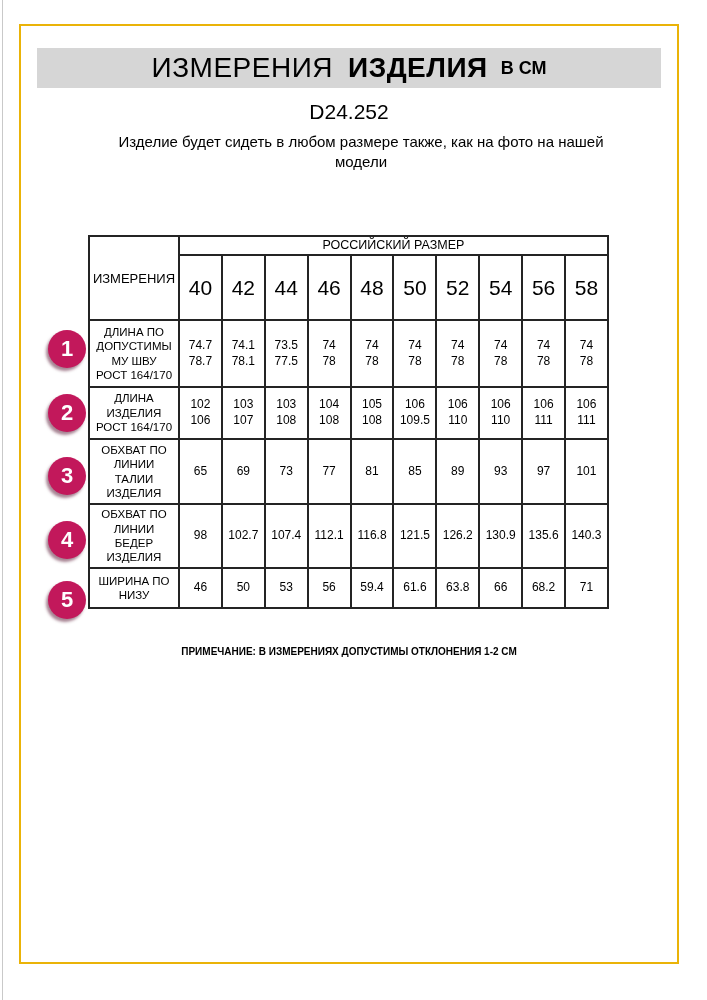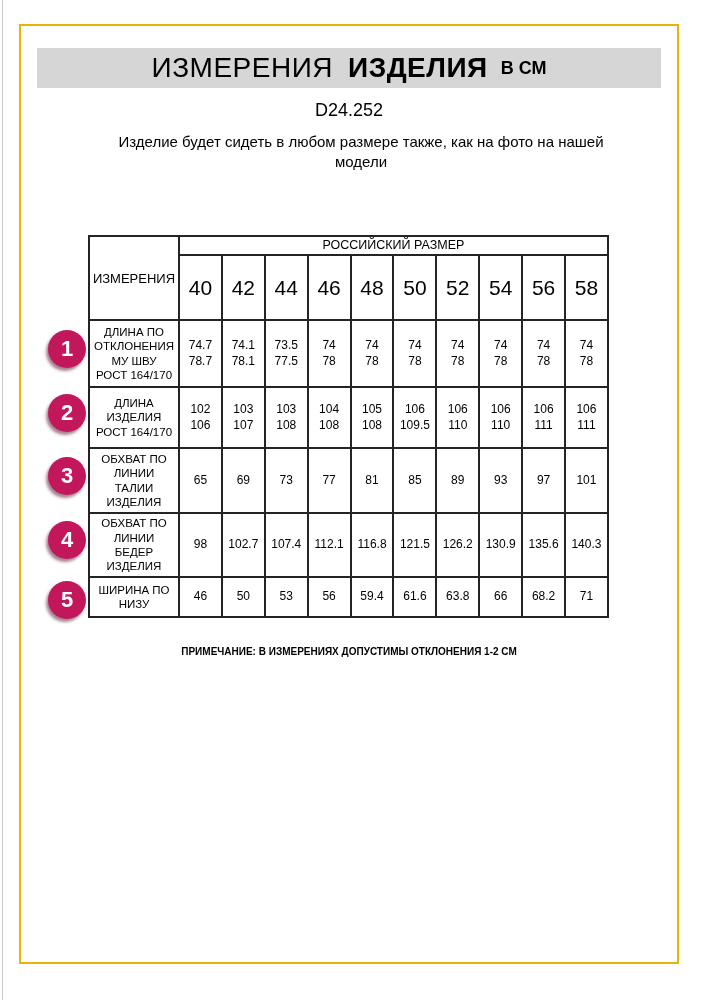--- a/index.html
+++ b/index.html
@@ -13,21 +13,21 @@
     border:2px solid #eab308;background:#fff;
   }
   .title-bar{
     position:absolute;left:16px;top:22px;width:624px;height:40px;
     background:var(--title-bar-bg,#d6d6d6);
     display:flex;align-items:center;justify-content:center;white-space:nowrap;
   }
   .title-main{font-size:28px;letter-spacing:.5px;}
   .title-bold{font-size:28px;font-weight:bold;margin-left:15px;letter-spacing:.5px;}
   .title-unit{font-size:18px;margin-left:13px;font-weight:bold;}
-  .article{position:absolute;left:0;top:74px;width:100%;text-align:center;font-size:18px;}
+  .article{position:absolute;left:0;top:74px;width:100%;text-align:center;font-size:21px;}
   .description{
     position:absolute;left:80px;top:106px;width:520px;text-align:center;
     font-size:15px;line-height:1.3;
   }
   table.size-table{
     position:absolute;left:67px;top:209px;width:519px;
     border-collapse:collapse;table-layout:fixed;
   }
   .size-table td,.size-table th{
     border:2px solid #242424;padding:0;text-align:center;vertical-align:middle;
@@ -95,21 +95,21 @@
           <th class="size-h">52</th>
           <th class="size-h">54</th>
           <th class="size-h">56</th>
           <th class="size-h">58</th>
         </tr>
       </thead>
     <tbody>
         <tr style="height: 67px; padding-left: 38px;">
           <td class="label-cell">
             <div>ДЛИНА ПО</div>
-            <div>ОТКЛОНЕНИЯ</div>
+            <div>ДОПУСТИМЫ</div>
             <div>МУ ШВУ</div>
             <div>РОСТ 164/170</div>
           </td>
           <td class="val-cell">
             <div>74.7</div>
             <div>78.7</div>
           </td>
           <td class="val-cell">
             <div>74.1</div>
             <div>78.1</div>
@@ -140,21 +140,21 @@
           </td>
           <td class="val-cell">
             <div>74</div>
             <div>78</div>
           </td>
           <td class="val-cell">
             <div>74</div>
             <div>78</div>
           </td>
         </tr>
-        <tr style="height: 61px;">
+        <tr style="height: 52px;">
           <td class="label-cell">
             <div>ДЛИНА</div>
             <div>ИЗДЕЛИЯ</div>
             <div>РОСТ 164/170</div>
           </td>
           <td class="val-cell">
             <div>102</div>
             <div>106</div>
           </td>
           <td class="val-cell">

